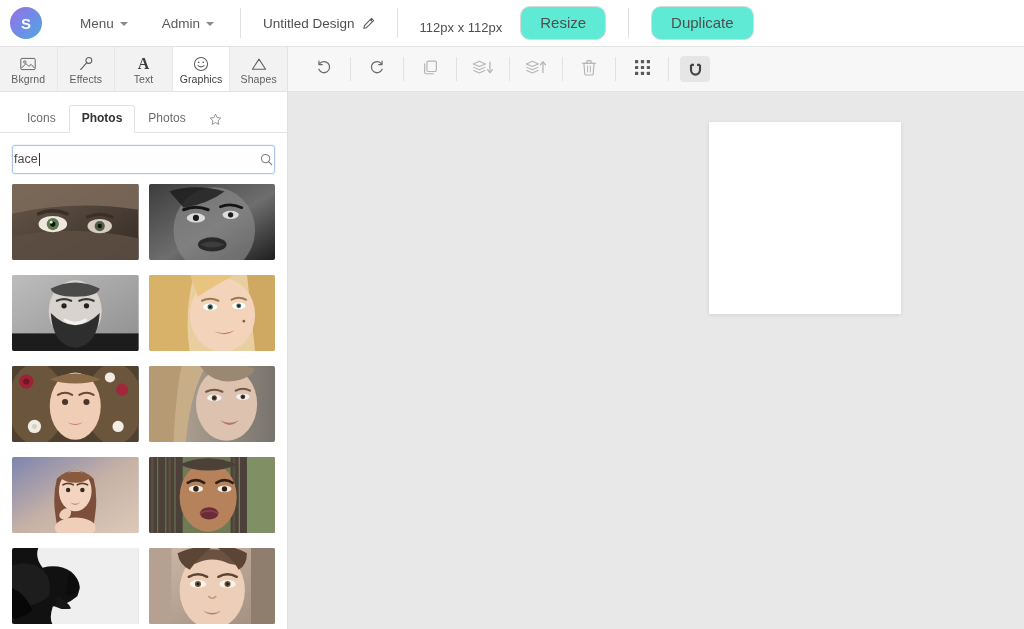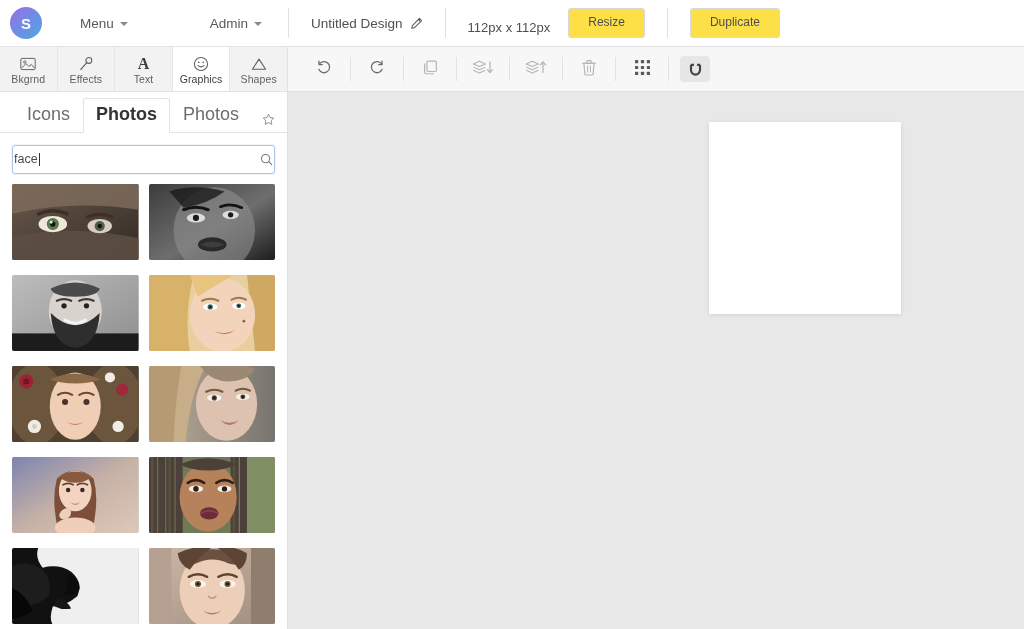--- a/index.html
+++ b/index.html
@@ -58,21 +58,21 @@
   .menu-btn {
     font-size: 13.5px;
     color: #595959;
     padding: 6px 4px;
     display: flex;
     align-items: center;
     gap: 6px;
     cursor: pointer;
     white-space: nowrap;
   }
-  .menu-btn + .menu-btn { margin-left: 74px; }
+  .menu-btn + .menu-btn { margin-left: 26px; }
 
   .caret {
     width: 0; height: 0;
     border-left: 4px solid transparent;
     border-right: 4px solid transparent;
     border-top: 4.5px solid #8a8a8a;
     display: inline-block;
     margin-top: 2px;
   }
 
@@ -97,25 +97,25 @@
   .pencil-icon { display: block; }
 
   .dims {
     font-size: 13px;
     color: #4f4f4f;
     white-space: nowrap;
     margin-top: 8px;
   }
 
   .obtn {
-    font-size: 12px;
+    font-size: 15px;
     color: #4f4f4f;
-    background: #fde047;
+    background: #5eead4;
     border: 1px solid #d8d8d8;
-    border-radius: 3px;
+    border-radius: 10px;
     padding: 7px 19px;
     cursor: pointer;
     white-space: nowrap;
     line-height: 1.15;
   }
 
   
   .toolrow {
     height: 45px;
     min-height: 45px;
@@ -220,21 +220,21 @@
     align-items: flex-end;
     height: 34px;
     min-height: 34px;
     padding: 0 14px;
     border-bottom: 1px solid #e2e2e2;
     gap: 0;
     margin-top: 7px;
   }
 
   .subtab {
-    font-size: 18px;
+    font-size: 12px;
     color: #6d6d6d;
     padding: 6px 12px 7px 12px;
     cursor: pointer;
     border: 1px solid transparent;
     border-radius: 3px 3px 0 0;
     position: relative;
     top: 1px;
     line-height: 1.1;
   }
   .subtab.active {

